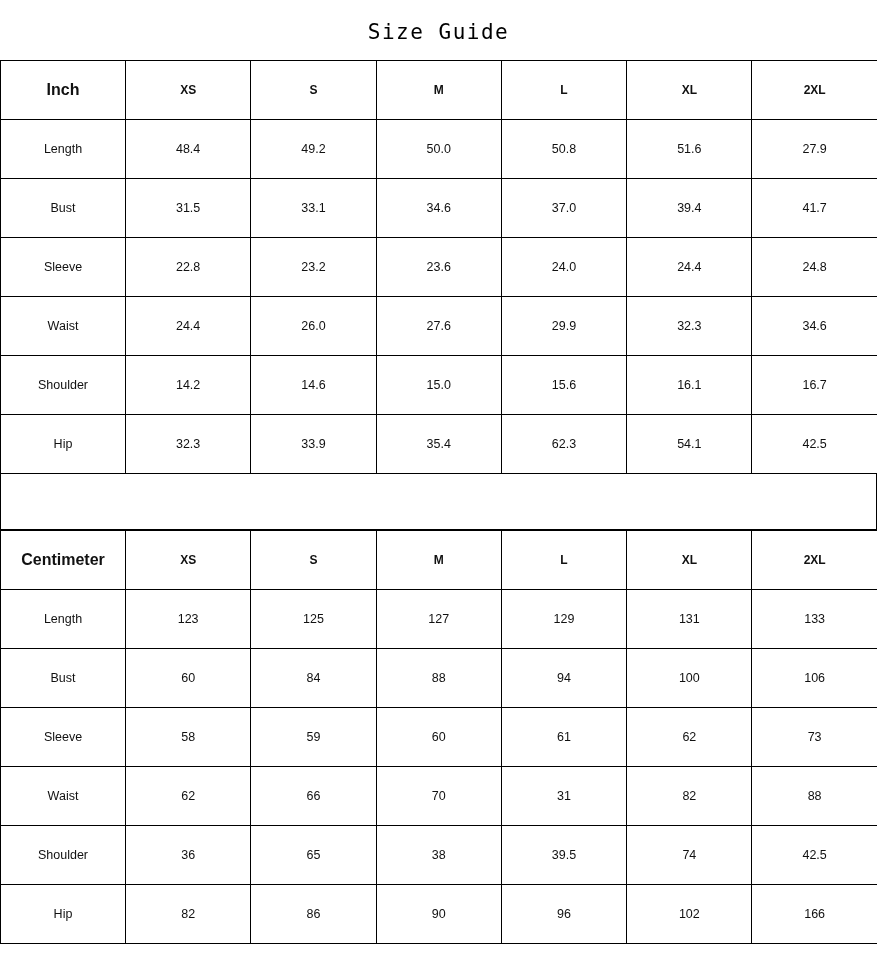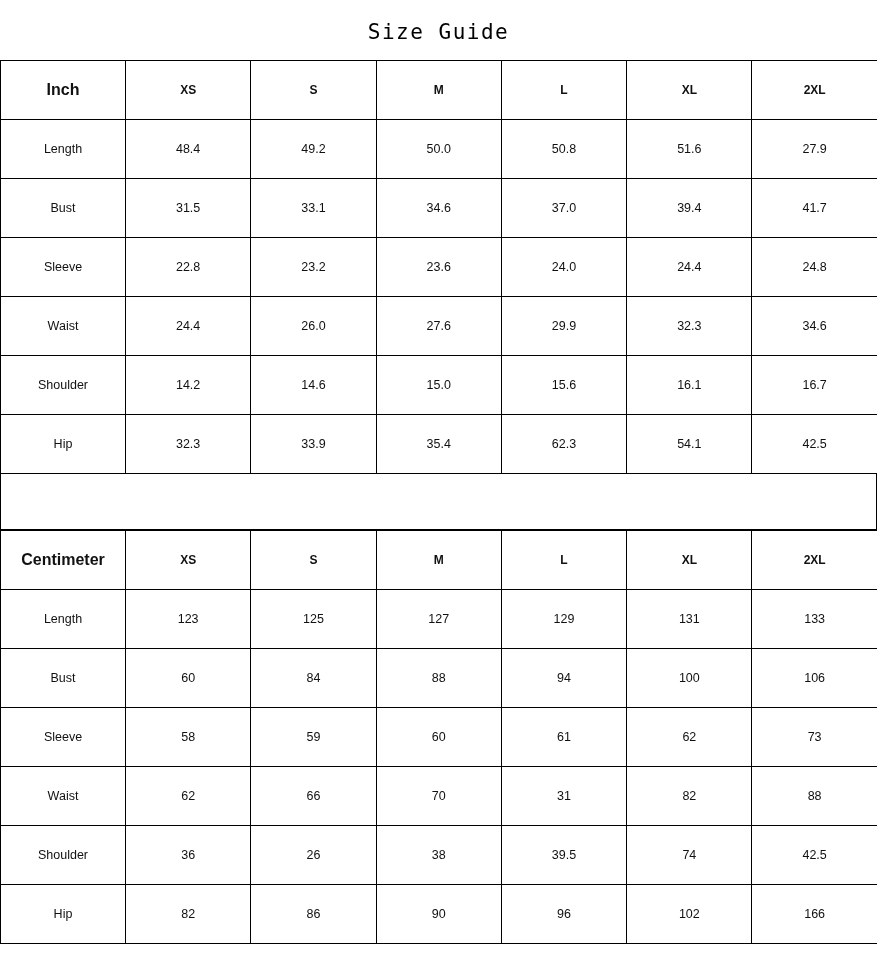--- a/index.html
+++ b/index.html
@@ -212,21 +212,21 @@
         <td>62</td>
         <td>66</td>
         <td>70</td>
         <td>31</td>
         <td>82</td>
         <td>88</td>
       </tr>
       <tr>
         <td class="rowhead">Shoulder</td>
         <td>36</td>
-        <td>26</td>
+        <td>65</td>
         <td>38</td>
         <td>39.5</td>
         <td>74</td>
         <td>42.5</td>
       </tr>
       <tr>
         <td class="rowhead">Hip</td>
         <td>82</td>
         <td>86</td>
         <td>90</td>

